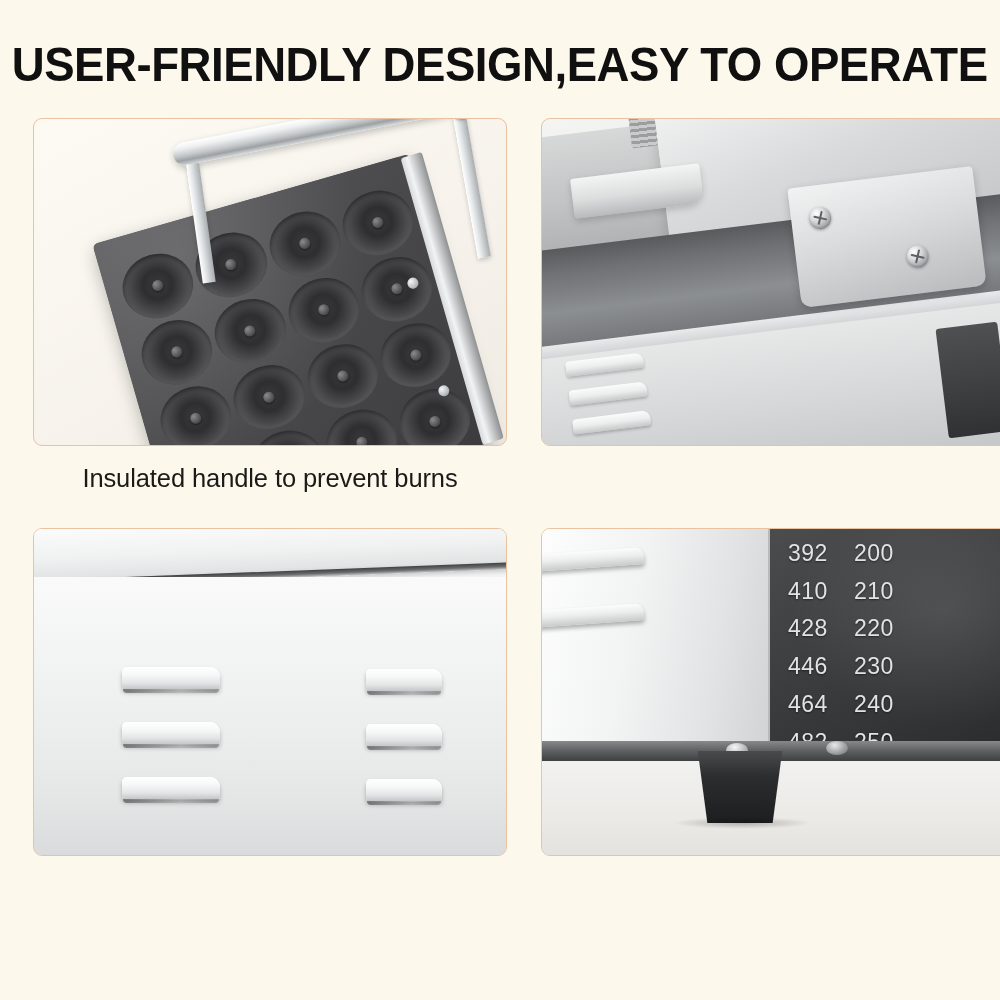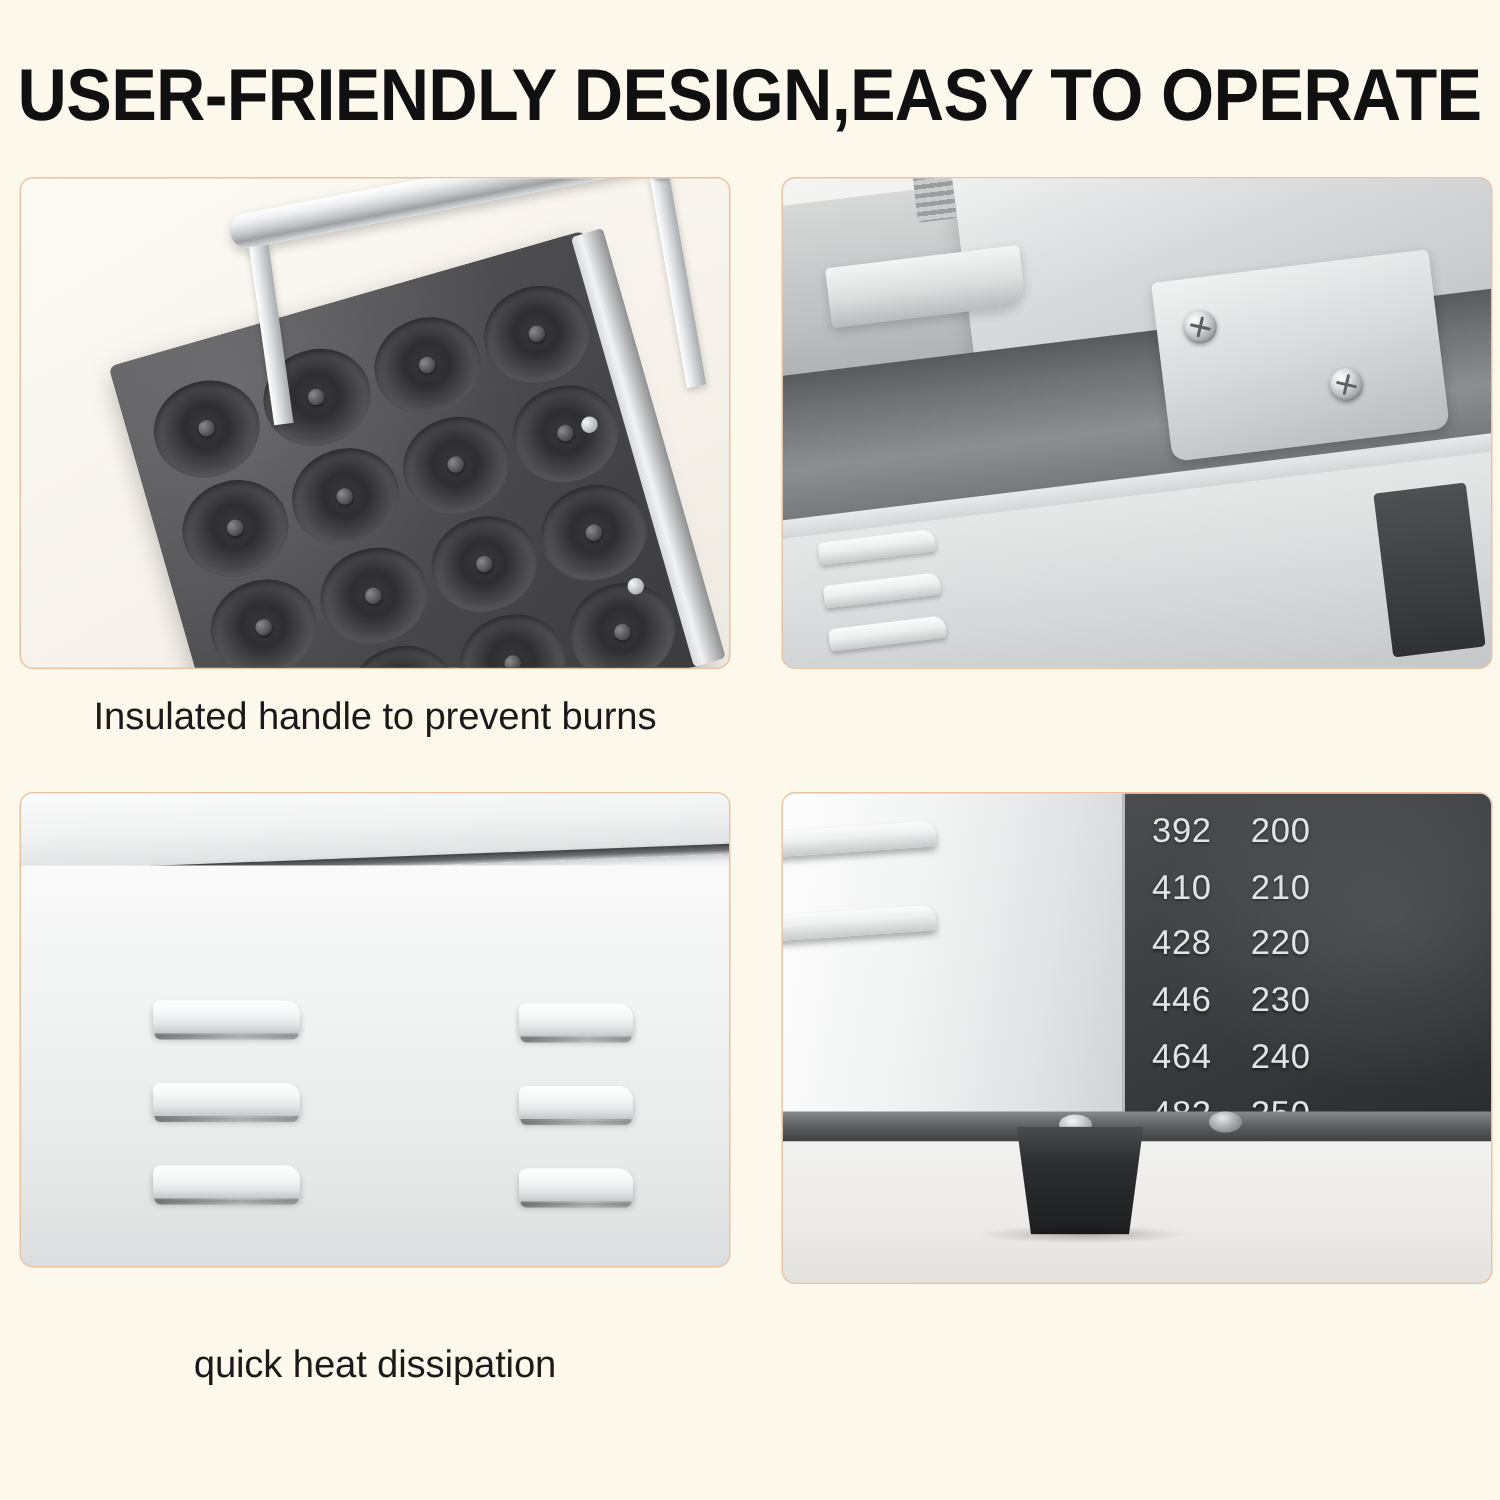--- a/index.html
+++ b/index.html
@@ -39,21 +39,21 @@
 
   
   .grid {
     width: 1000px;
     height: 882px;
     display: grid;
     grid-template-columns: 492px 492px;
     grid-template-rows: 400px 400px;
     column-gap: 16px;
     row-gap: 10px;
-    padding: 0 4px;
+    padding: 0 24px;
     box-sizing: border-box;
   }
   .cell {
     display: flex;
     flex-direction: column;
     align-items: center;
   }
   .photo {
     width: 474px;
     height: 328px;
@@ -483,21 +483,20 @@
         </div>
         <div class="p3-col right">
           <div class="louver"></div>
           <div class="louver"></div>
           <div class="louver"></div>
         </div>
       </div>
     </div>
     <div class="caption">
       <br>
-      <span>quick heat dissipation</span>
     </div>
   </div>
 
   <div class="cell">
     <div class="photo p4">
       <div class="p4-steel">
         <div class="p4-slot s1"></div>
         <div class="p4-slot s2"></div>
       </div>
       <div class="p4-dark">

